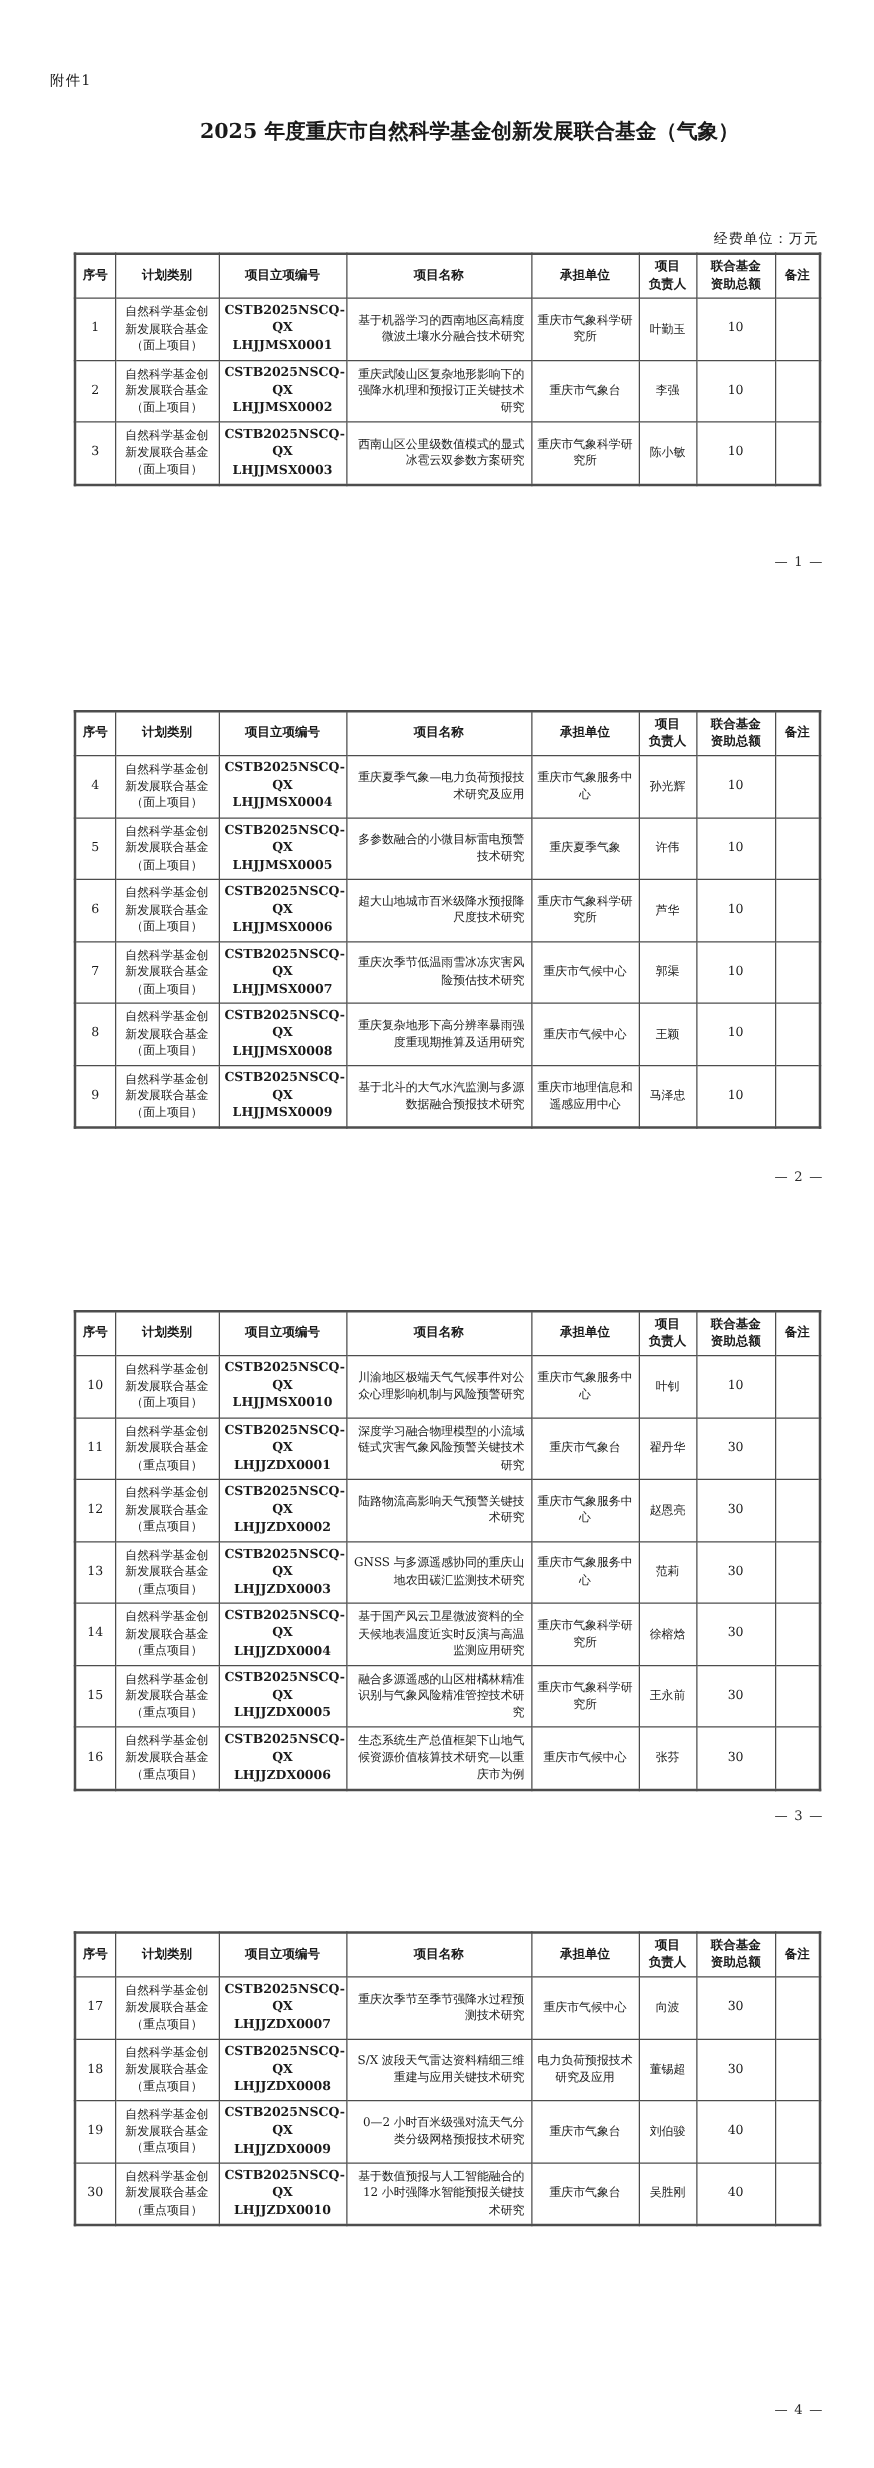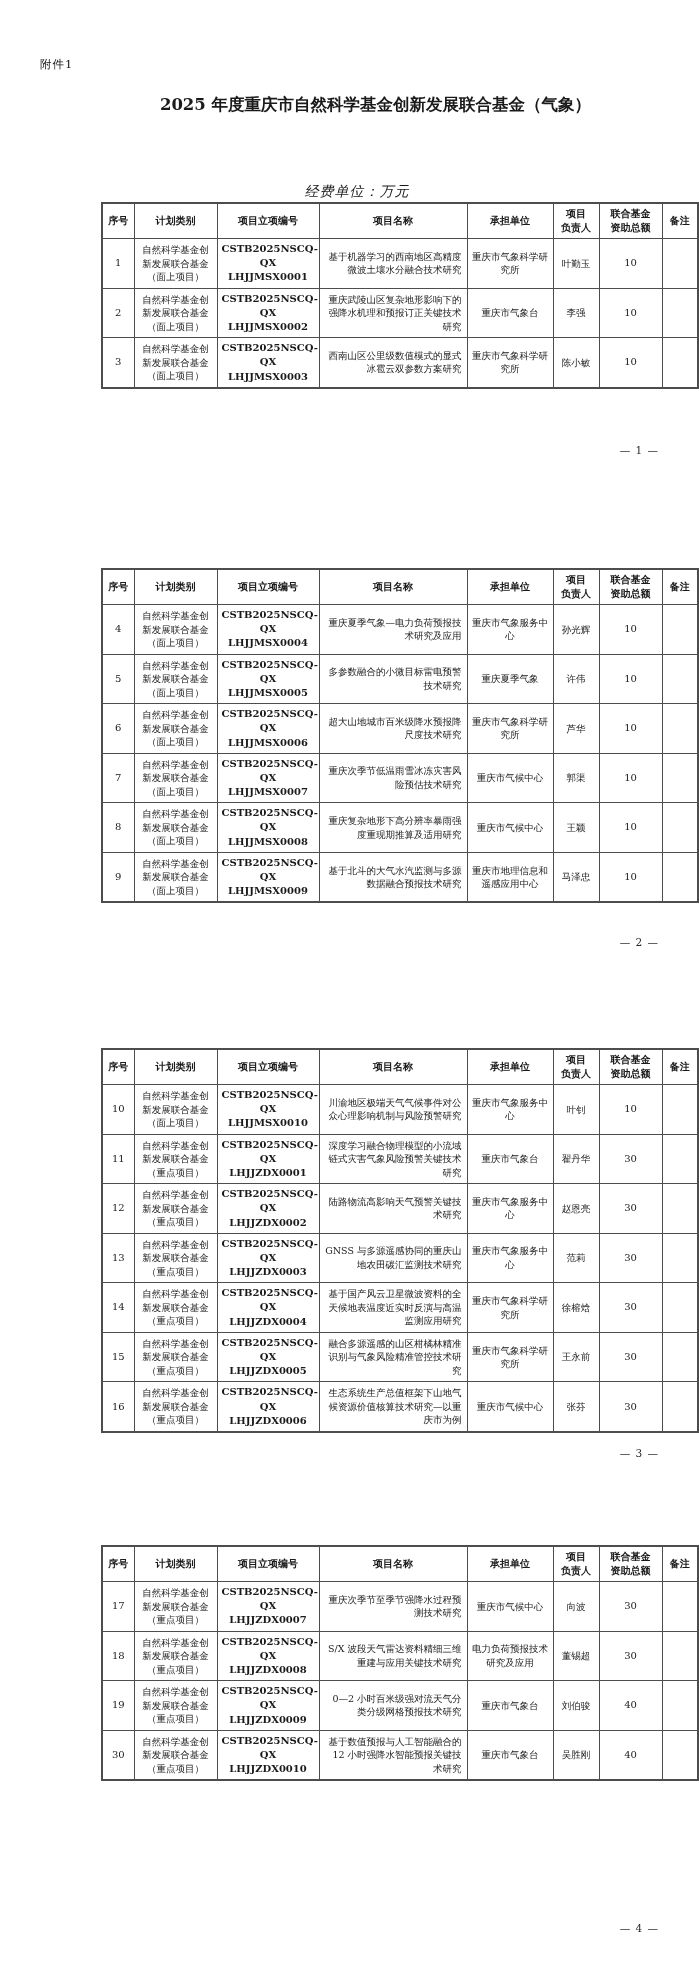--- a/index.html
+++ b/index.html
@@ -14,23 +14,23 @@
     position:absolute; top:57px; left:40px;
     font-size:11.5px; letter-spacing:1px;
   }
   .title {
     position:absolute; top:90px; left:0; width:699px; margin:0;
     text-align:center; font-size:16.5px; font-weight:bold; line-height:1.78;padding-left:26px;
   }
   .title span { display:block; }
   .unit-note {
     position:absolute; top:183px; left:59px; width:596px;
-    text-align:center; font-size:14px; font-style:italic; letter-spacing:1px;
-  }
-  .page-block { position:absolute; left:59px; width:596px;margin-left:42px; }
+    text-align:right; font-size:11px; letter-spacing:1px;
+  }
+  .page-block { position:absolute; left:59px; width:596px; }
   .pb-0 { top:202px; } .pb-1 { top:568px; } .pb-2 { top:1048px; } .pb-3 { top:1545px; }
   table.grant-table {
     border-collapse:collapse; table-layout:fixed; width:596px;
     border:2px solid var(--border-color);
   }
   .grant-table th, .grant-table td {
     border:1px solid var(--border-color);
     font-size:9.5px; line-height:1.42; padding:3px 4px;
     text-align:center; vertical-align:middle;
     overflow:hidden;

